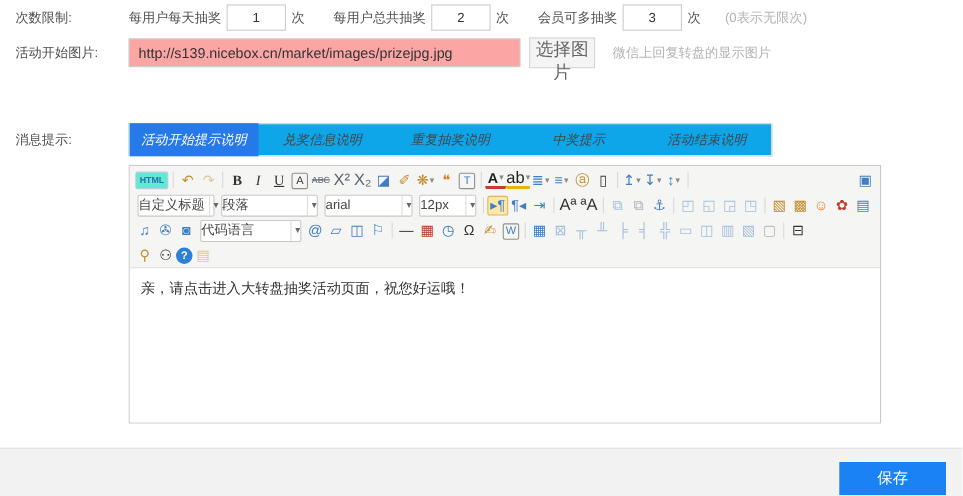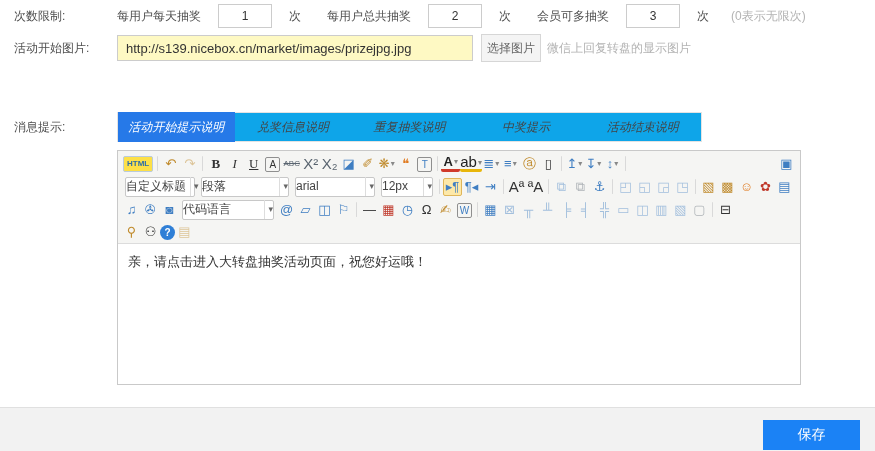--- a/index.html
+++ b/index.html
@@ -6,30 +6,30 @@
   html,body { width:875px; height:451px; background:#fff; overflow:hidden; }
   body { font-family:"Liberation Sans","DejaVu Sans",sans-serif; font-size:12px; color:#4f4f4f; }
   .page { position:relative; width:875px; height:451px; background:#fff; }
 
   .form-row { position:absolute; left:14px; right:0; display:flex; align-items:center; }
   .row-label { width:103px; flex:0 0 103px; font-size:12px; color:#4f4f4f; }
 
   
   .row-limits { top:3px; height:26px; }
   .limits-content { display:flex; align-items:center; gap:26px; }
-  .limit-field { display:flex; align-items:center; gap:17px; }
+  .limit-field { display:flex; align-items:center; gap:5px; }
   .num-input { width:54px; height:24px; border:1px solid #ccc; text-align:center; font-size:12px; color:#333; background:#fff; }
   .hint { color:#b3b3b3; font-size:12px; }
   .row-limits .hint { margin-left:22px; }
 
   
   .row-image { top:34px; height:28px; }
-  .url-input { width:356px; height:26px; border:1px solid #ccc; padding:0 8px; font-size:13px; color:#333; background:#fef9c3; font-family:"Liberation Sans","DejaVu Sans",sans-serif; }
-  .choose-btn { margin-left:8px; width:60px; height:28px; border:1px solid #d6d6d6; background:#f4f4f4; color:#666; font-size:12px; cursor:pointer; }
-  .row-image .hint { margin-left:6px; }
+  .url-input { width:356px; height:26px; border:1px solid #ccc; padding:0 8px; font-size:13px; color:#333; background:#fca5a5; font-family:"Liberation Sans","DejaVu Sans",sans-serif; }
+  .choose-btn { margin-left:8px; width:60px; height:28px; border:1px solid #d6d6d6; background:#f4f4f4; color:#666; font-size:16px; cursor:pointer; }
+  .row-image .hint { margin-left:16px; }
 
   
   .row-perm { top:75px; height:30px; }
   .perm-group { display:flex; }
   .perm-btn { height:30px; padding:0 17px; line-height:28px; background:#fff; border:1px solid #d8d8d8; margin-left:-1px; color:#444; font-size:12px; cursor:pointer; }
   .perm-btn:first-child { margin-left:0; }
   .row-perm .hint { margin-left:10px; }
 
   
   .row-tabs { top:112px; height:30px; }
@@ -38,21 +38,21 @@
   .tab.active { background:var(--tab-blue,#2679e8); color:#fff; line-height:30px; margin:-1px 0; }
 
   
   .editor { position:absolute; top:150px; left:117px; width:684px; height:235px; border:1px solid #c9c9c9; background:#fff; }
   .toolbar { background:#f5f5f3; border-bottom:1px solid #dcdcdc; padding:1px 0; }
   .tb-row { display:flex; align-items:center; height:23px; padding:0 4px; overflow:hidden; white-space:nowrap; }
   .tb-row.short { height:21px; }
   .tb-item { min-width:19px; height:19px; line-height:19px; text-align:center; font-size:13px; color:#5a6570; border-radius:2px; cursor:pointer; flex:0 0 auto; }
   .tb-item.sep { min-width:1px; width:1px; height:15px; background:#d9d9d9; margin:0 3px; cursor:default; }
   .tb-item.spacer { flex:1 1 auto; cursor:default; }
-  .tb-item.txt { font-size:8px; font-weight:bold; color:#2d6da8; border:1px solid #b9cbdd; background:#fde047; height:16px; line-height:14px; padding:0 3px; margin:0 1px; }
+  .tb-item.txt { font-size:8px; font-weight:bold; color:#2d6da8; border:1px solid #b9cbdd; background:#5eead4; height:16px; line-height:14px; padding:0 3px; margin:0 1px; }
   .serif { font-family:"Liberation Serif","DejaVu Serif",serif; color:#333; }
   .bold { font-weight:700; } .ital { font-style:italic; } .und { text-decoration:underline; }
   .strike { text-decoration:line-through; }
   .tiny { font-size:8px; } .tiny2 { font-size:15px; }
   .boxed { border:1px solid #8f8f8f; min-width:15px; height:15px; line-height:13px; font-size:10px; margin:2px 2px 0; color:#333; }
   .fc { border-bottom:3px solid #d03a2a; height:17px; line-height:14px; font-weight:600; color:#222; }
   .hl { border-bottom:3px solid #e8b60a; height:17px; line-height:14px; color:#222; }
   .dd::after { content:"▾"; font-size:8px; color:#888; margin-left:1px; vertical-align:2px; }
   .on { background:#fde8a8; border:1px solid #e0b659; height:18px; line-height:16px; }
   .select { border:1px solid #c8c8c8; background:#fff; font-size:12px; color:#444; display:flex; align-items:center; justify-content:space-between; padding:0 0; height:20px; margin:0 3px; border-radius:2px; }

